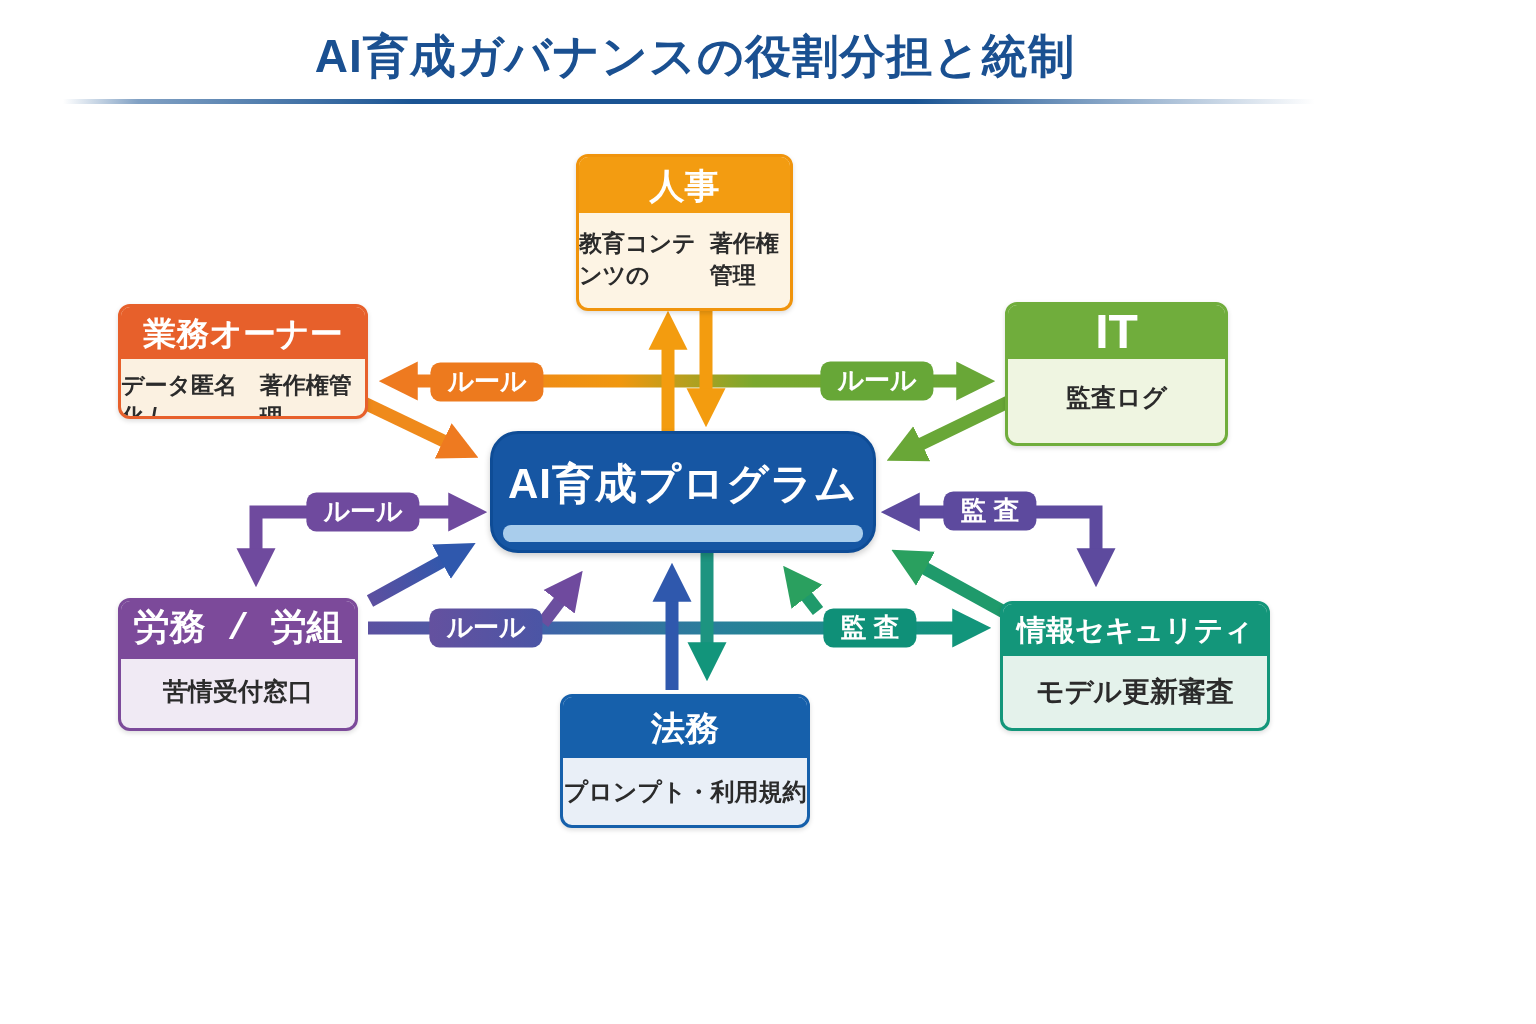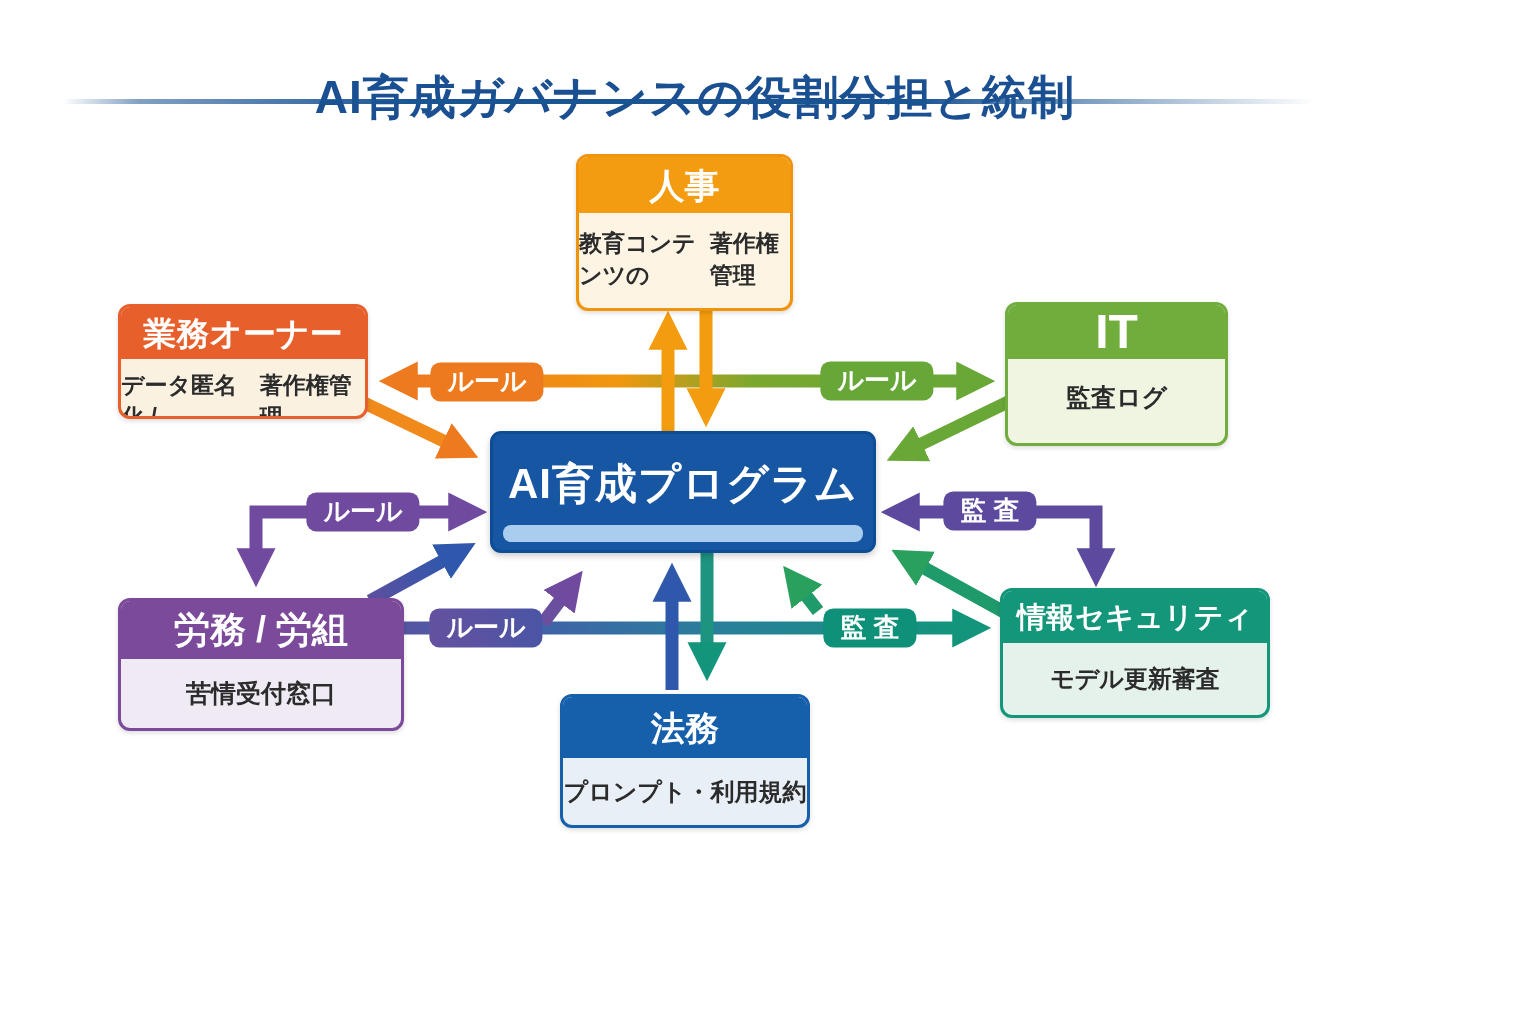--- a/index.html
+++ b/index.html
@@ -3,21 +3,21 @@
 <meta charset="utf-8">
 <style>
   html,body{margin:0;padding:0;background:#fff;}
   #stage{
     position:relative;width:1536px;height:1024px;background:#ffffff;overflow:hidden;
     font-family:"Liberation Sans","DejaVu Sans",sans-serif;
   }
   
   #page-title{
     position:absolute;top:26px;left:0;width:1390px;text-align:center;
-    font-size:46px;font-weight:bold;color:#1a5091;letter-spacing:1px;margin-top:41px;
+    font-size:46px;font-weight:bold;color:#1a5091;letter-spacing:1px;
   }
   #title-underline{
     position:absolute;top:99px;left:63px;width:1252px;height:5px;
     background:linear-gradient(90deg,rgba(26,84,147,0) 0%,rgba(26,84,147,.55) 6%,#1a5493 28%,#1a5493 68%,rgba(26,84,147,.25) 92%,rgba(26,84,147,0) 100%);
   }
   
   #arrows{position:absolute;left:0;top:0;width:1536px;height:1024px;}
   
   .node{
     position:absolute;border-radius:12px;overflow:hidden;border:3px solid;
@@ -34,33 +34,33 @@
   
   #node-hr{left:576px;top:148px;width:217px;height:157px;border-color:#f0940c;background:#fdf4e4;}
   #node-hr .head{height:56px;background:#f39c11;font-size:35px;}
   #node-hr .body{height:92px;font-size:23px;}
   #node-business{left:118px;top:298px;width:250px;height:115px;border-color:#e7602b;background:#fbf1e1;}
   #node-business .head{height:52px;background:#e7602b;font-size:33px;}
   #node-business .body{height:84px;font-size:23px;}
   #node-it{left:1005px;top:296px;width:223px;height:144px;border-color:#70ad3c;background:#eff5e1;}
   #node-it .head{height:54px;background:#70ad3c;font-size:48px;}
   #node-it .body{height:76px;font-size:25px;}
-  #node-labor{left:118px;top:592px;width:286px;height:133px;border-color:#7c4a9a;background:#f0eaf4;}
+  #node-labor{left:118px;top:592px;width:240px;height:133px;border-color:#7c4a9a;background:#f0eaf4;font-family:Liberation Mono, monospace;}
   #node-labor .head{height:58px;background:#7c4a9a;font-size:36px;}
   #node-labor .body{height:69px;font-size:25px;}
-  #node-infosec{left:1000px;top:582px;width:270px;height:130px;border-color:#13967a;background:#e4f2eb;}
+  #node-infosec{left:1000px;top:595px;width:270px;height:130px;border-color:#13967a;background:#e4f2eb;}
   #node-infosec .head{height:52px;background:#13967a;font-size:29px;}
-  #node-infosec .body{height:72px;font-size:24px;}
+  #node-infosec .body{height:72px;font-size:28px;}
   #node-legal{left:560px;top:688px;width:250px;height:134px;border-color:#1660ab;background:#e9eff7;}
   #node-legal .head{height:61px;background:#1660ab;font-size:34px;}
   #node-legal .body{height:67px;font-size:24px;}
   
   #center-box{
     position:absolute;left:490px;top:431px;width:386px;height:122px;
-    background:#1656a3;border:3px solid #0e4c96;border-radius:11px;
+    background:#1656a3;border:3px solid #0e4c96;border-radius:28px;
     box-shadow:0 3px 6px rgba(0,0,0,.2);box-sizing:border-box;
   }
   #center-box .label{
     position:absolute;left:0;right:0;top:14px;bottom:30px;
     display:flex;align-items:center;justify-content:center;
     color:#fff;font-weight:bold;font-size:42px;letter-spacing:1px;
   }
   #center-box .strip{
     position:absolute;left:10px;right:10px;bottom:8px;height:17px;
     background:#a9cdec;border-radius:8px;

